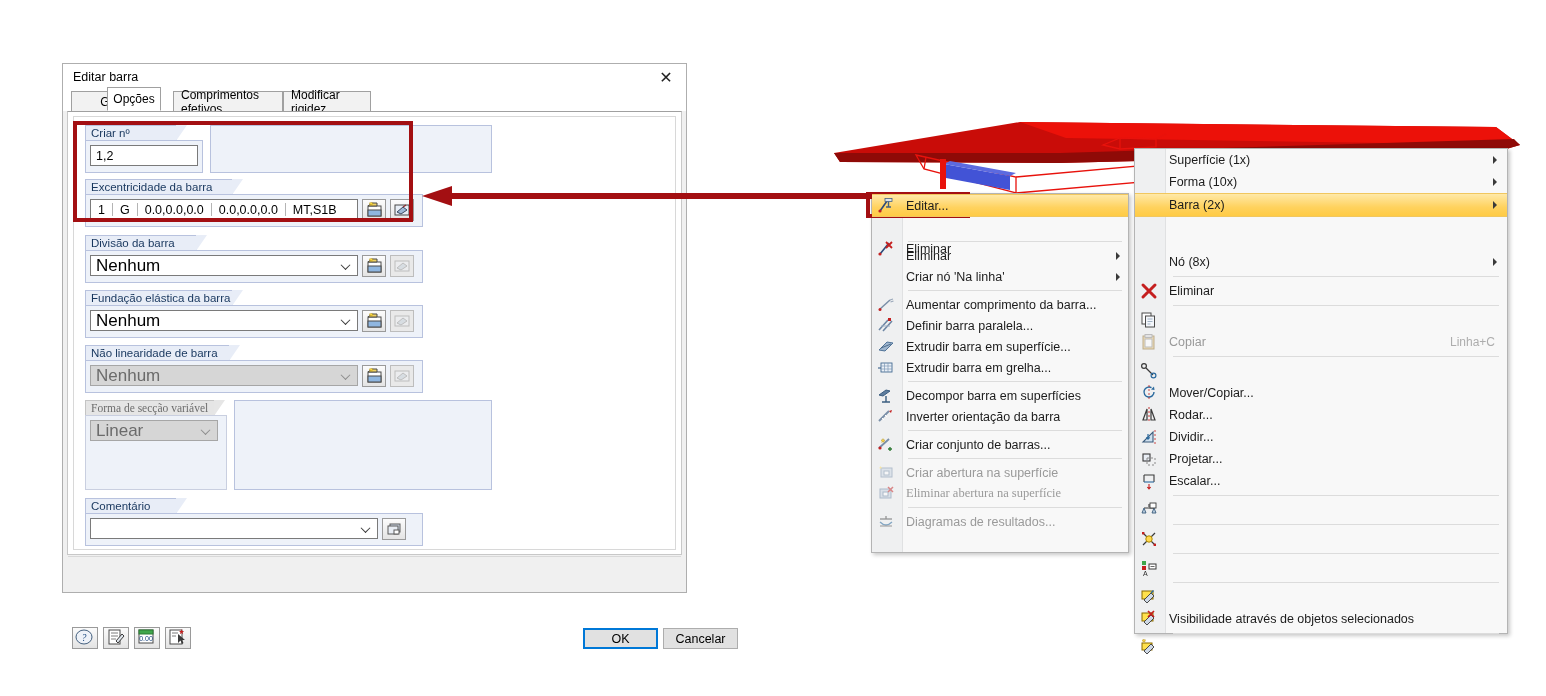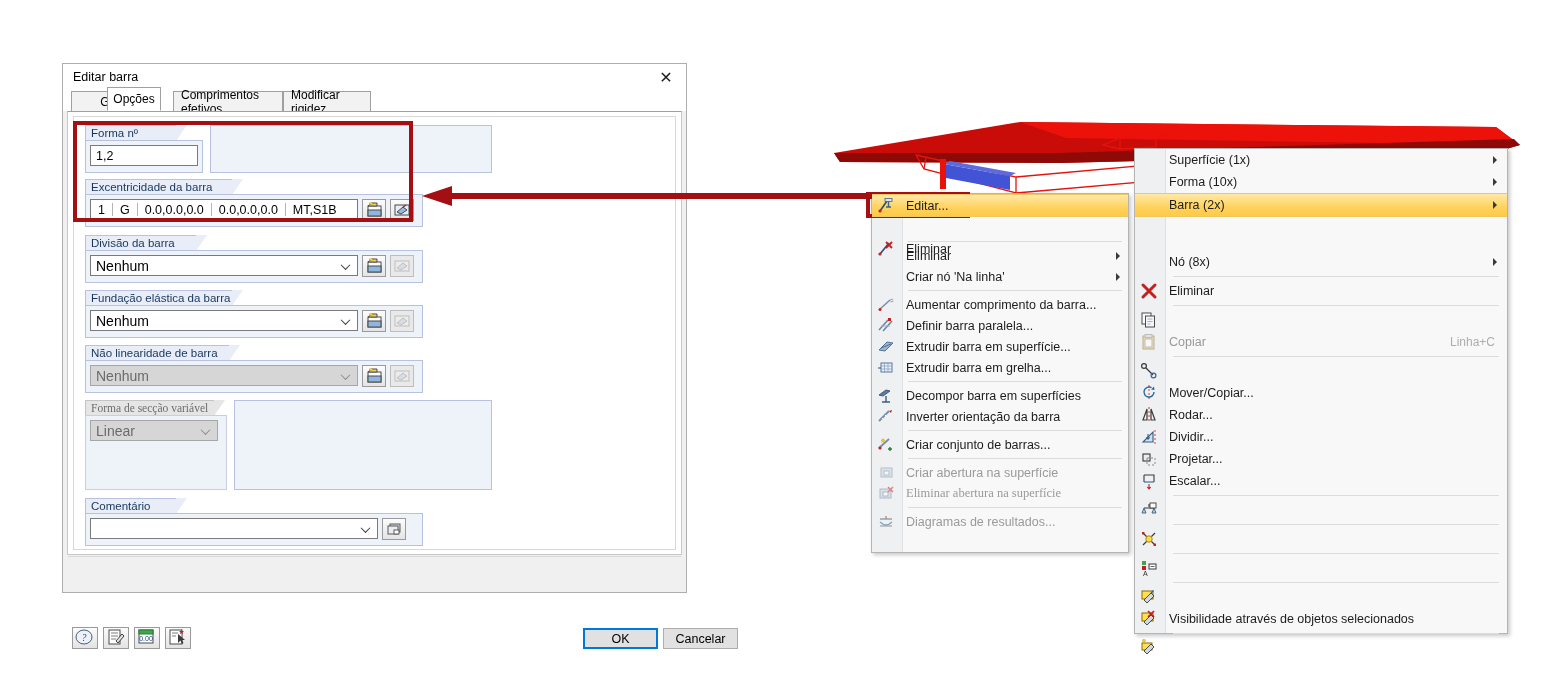--- a/index.html
+++ b/index.html
@@ -98,21 +98,21 @@
   .tinput{
     position:absolute;background:#fff;border:1px solid #7a7a7a;
     box-sizing:border-box;display:flex;align-items:center;
     padding-left:5px;font-size:12.5px;color:#000;
   }
 
   
   .combo{
     position:absolute;background:#fff;border:1px solid #7a7a7a;
     box-sizing:border-box;display:flex;align-items:center;
-    padding-left:5px;font-size:14px;color:#000;cursor:default;
+    padding-left:5px;font-size:17px;color:#000;cursor:default;
   }
   .combo.disabled{background:#d6d6d6;color:#6b6b6b;border-color:#a6a6a6;}
   .combo .caret{
     position:absolute;right:6px;top:50%;transform:translateY(-60%);
     width:9px;height:9px;
   }
   .combo .caret:before{
     content:"";position:absolute;left:0;top:1px;
     width:6px;height:6px;border-right:1.4px solid #3a3a3a;border-bottom:1.4px solid #3a3a3a;
     transform:rotate(45deg);
@@ -237,21 +237,21 @@
     <div class="tab" style="left:220px;width:88px;">
         <span>Modificar rigidez</span>
       </div>
   </div>
 
   <div id="tabbody">
     <div id="innerpanel">
 
       <div class="grp" style="left:11px;top:8px;width:118px;height:48px;">
         <div class="gtab" style="width:92px;">
-          <span class="gt">Forma nº</span>
+          <span class="gt">Criar nº</span>
         </div>
         <div class="gbody" style="width:118px;height:33px;"></div>
         <div class="tinput" style="left:5px;top:20px;width:108px;height:21px;">1,2</div>
       </div>
 
       <div class="grp" style="left:136px;top:8px;width:282px;height:48px;">
         <div class="gbody" style="top:0;width:282px;height:48px;"></div>
       </div>
 
       <div class="grp" style="left:11px;top:62px;width:338px;height:48px;">

